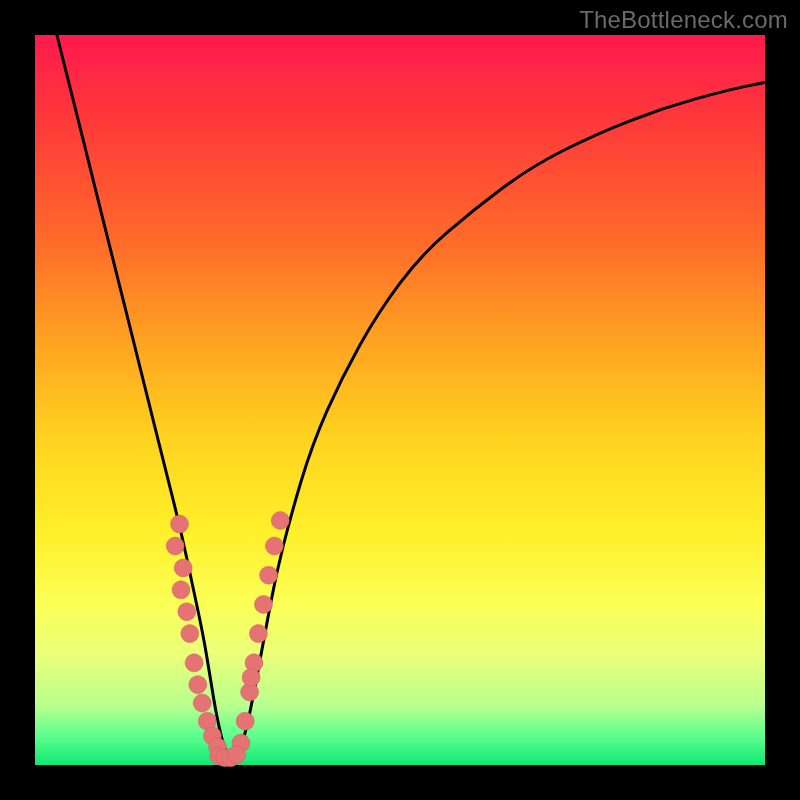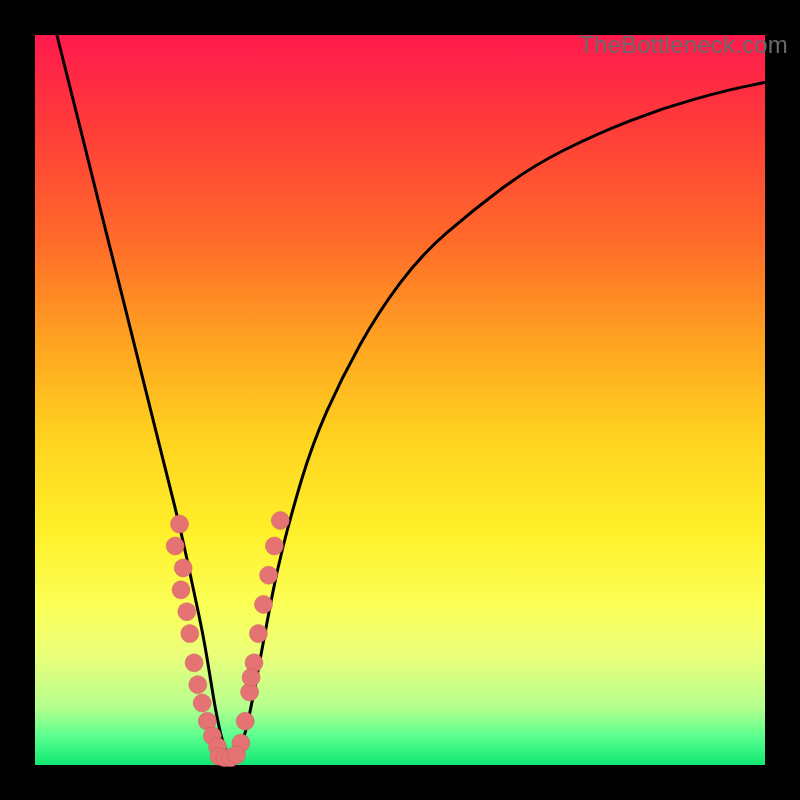--- a/index.html
+++ b/index.html
@@ -31,21 +31,20 @@
       #10e874 100%);
   }
   .watermark {
     position: absolute;
     top: 6px;
     right: 12px;
     font-size: 24px;
     font-weight: 500;
     color: #6a6a6a;
     letter-spacing: 0.2px;
-    margin-top: 25px;
   }
   svg.plot {
     position: absolute;
     left: 0;
     top: 0;
   }
 </style>
 </head>
 <body>
 

